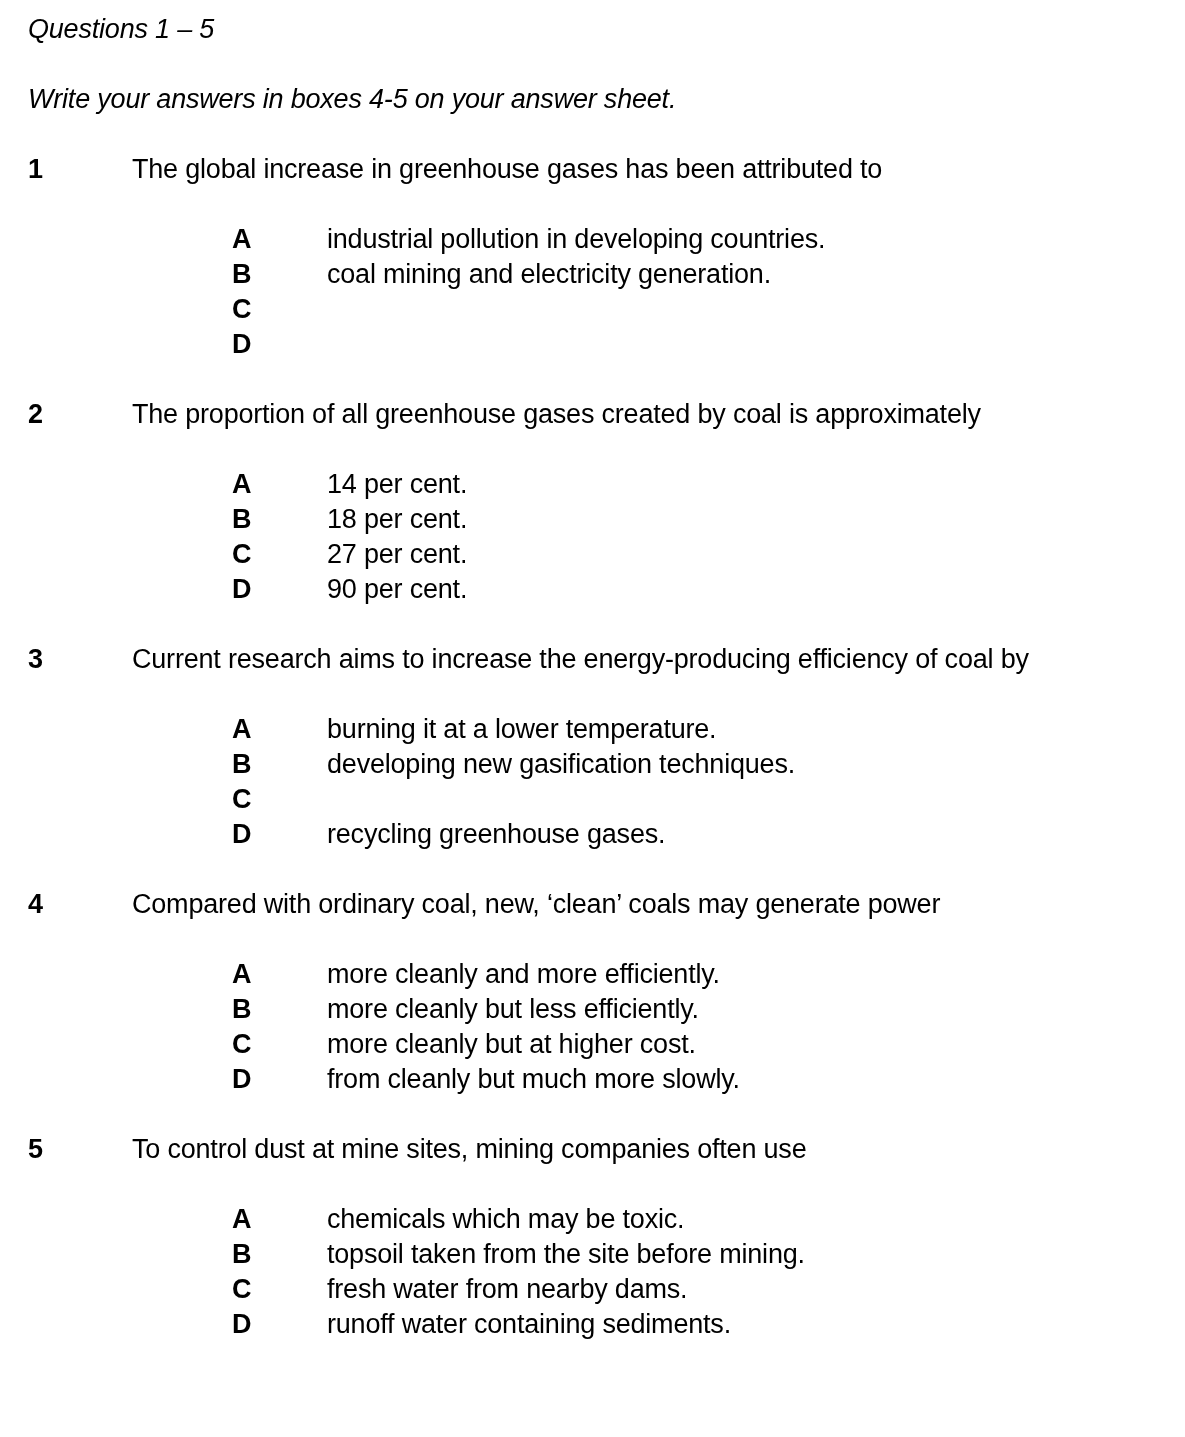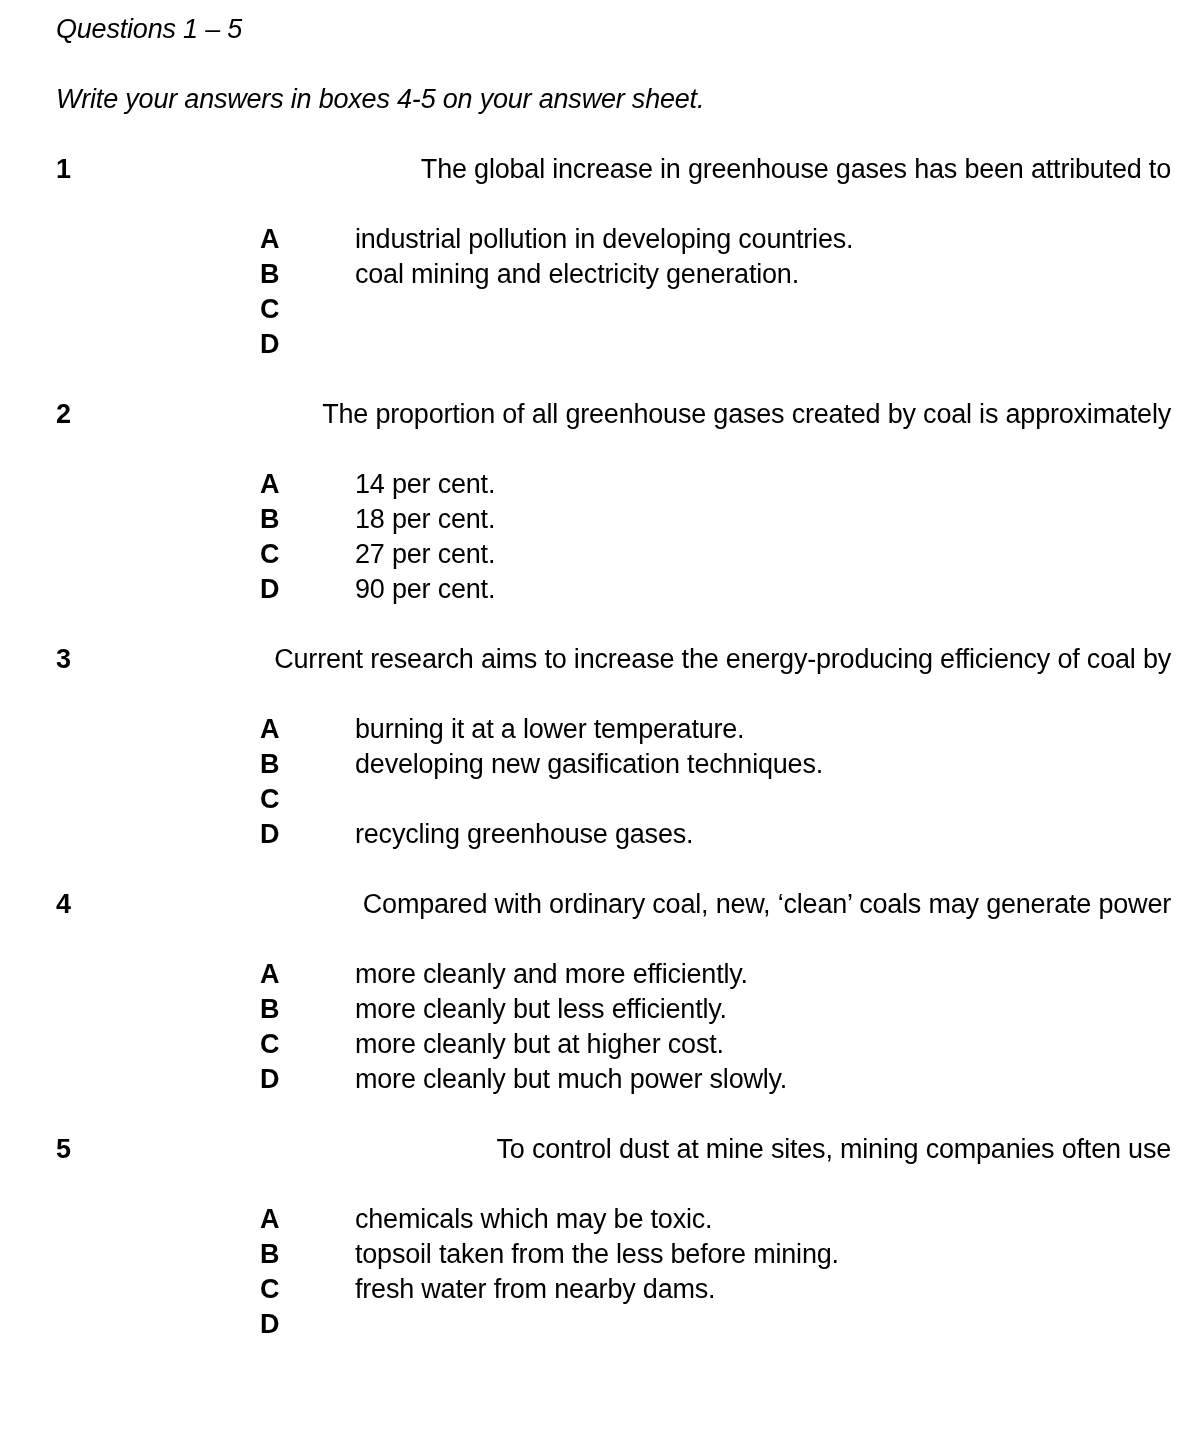--- a/index.html
+++ b/index.html
@@ -11,21 +11,21 @@
     width: 1185px;
     height: 1437px;
     overflow: hidden;
     color: #000000;
     font-family: "Liberation Sans", "DejaVu Sans", sans-serif;
     font-size: 27px;
     letter-spacing: -0.2px;
     line-height: 35px;
   }
   .page {
-    padding: 12px 14px 0 56px;
+    padding: 12px 14px 0 28px;
     box-sizing: border-box;
     width: 100%;
     height: 100%;
   }
   
   .intro p {
     margin: 0 0 35px 0;
     font-style: italic;
   }
   .intro b { font-weight: bold; }
@@ -33,21 +33,21 @@
   .question { margin: 0 0 35px 0; }
   .qrow {
     display: flex;
     align-items: flex-start;
     margin: 0 0 35px 0;
   }
   .qnum {
     flex: 0 0 104px;
     font-weight: bold;
   }
-  .qstem { flex: 1 1 auto; text-align: right; }
+  .qstem { flex: 1 1 auto; }
   .opt {
     display: flex;
     align-items: flex-start;
   }
   .opt .letter {
     flex: 0 0 95px;
     margin-left: 204px;
     font-weight: bold;
   }
   .opt .otext { flex: 1 1 auto; }
@@ -147,42 +147,43 @@
       <div class="opt">
         <span class="letter">B</span>
         <span class="otext">more cleanly but less efficiently.</span>
       </div>
       <div class="opt">
         <span class="letter">C</span>
         <span class="otext">more cleanly but at higher cost.</span>
       </div>
       <div class="opt">
         <span class="letter">D</span>
-        <span class="otext">more cleanly but much power slowly.</span>
+        <span class="otext">from cleanly but much more slowly.</span>
       </div>
     </div>
   </div>
 
   <div class="question">
     <div class="qrow">
       <span class="qnum">5</span>
       <span class="qstem">To control dust at mine sites, mining companies often use</span>
     </div>
     <div class="options">
       <div class="opt">
         <span class="letter">A</span>
         <span class="otext">chemicals which may be toxic.</span>
       </div>
       <div class="opt">
         <span class="letter">B</span>
-        <span class="otext">topsoil taken from the less before mining.</span>
+        <span class="otext">topsoil taken from the site before mining.</span>
       </div>
       <div class="opt">
         <span class="letter">C</span>
         <span class="otext">fresh water from nearby dams.</span>
       </div>
       <div class="opt">
         <span class="letter">D</span>
+        <span class="otext">runoff water containing sediments.</span>
       </div>
     </div>
   </div>
 
 </div>
 
 </body></html>

